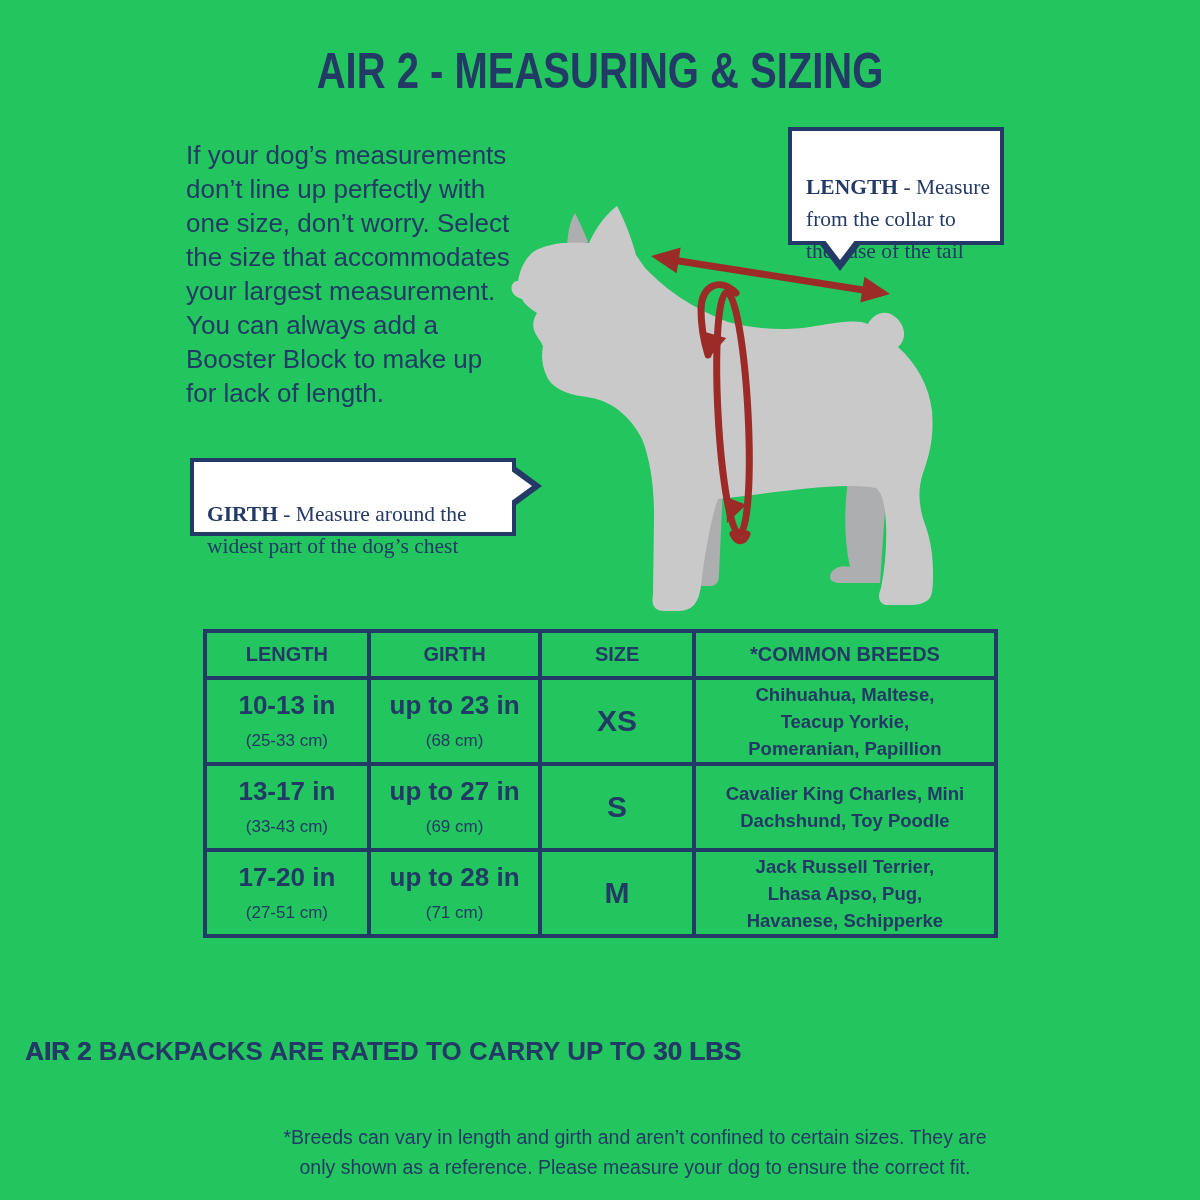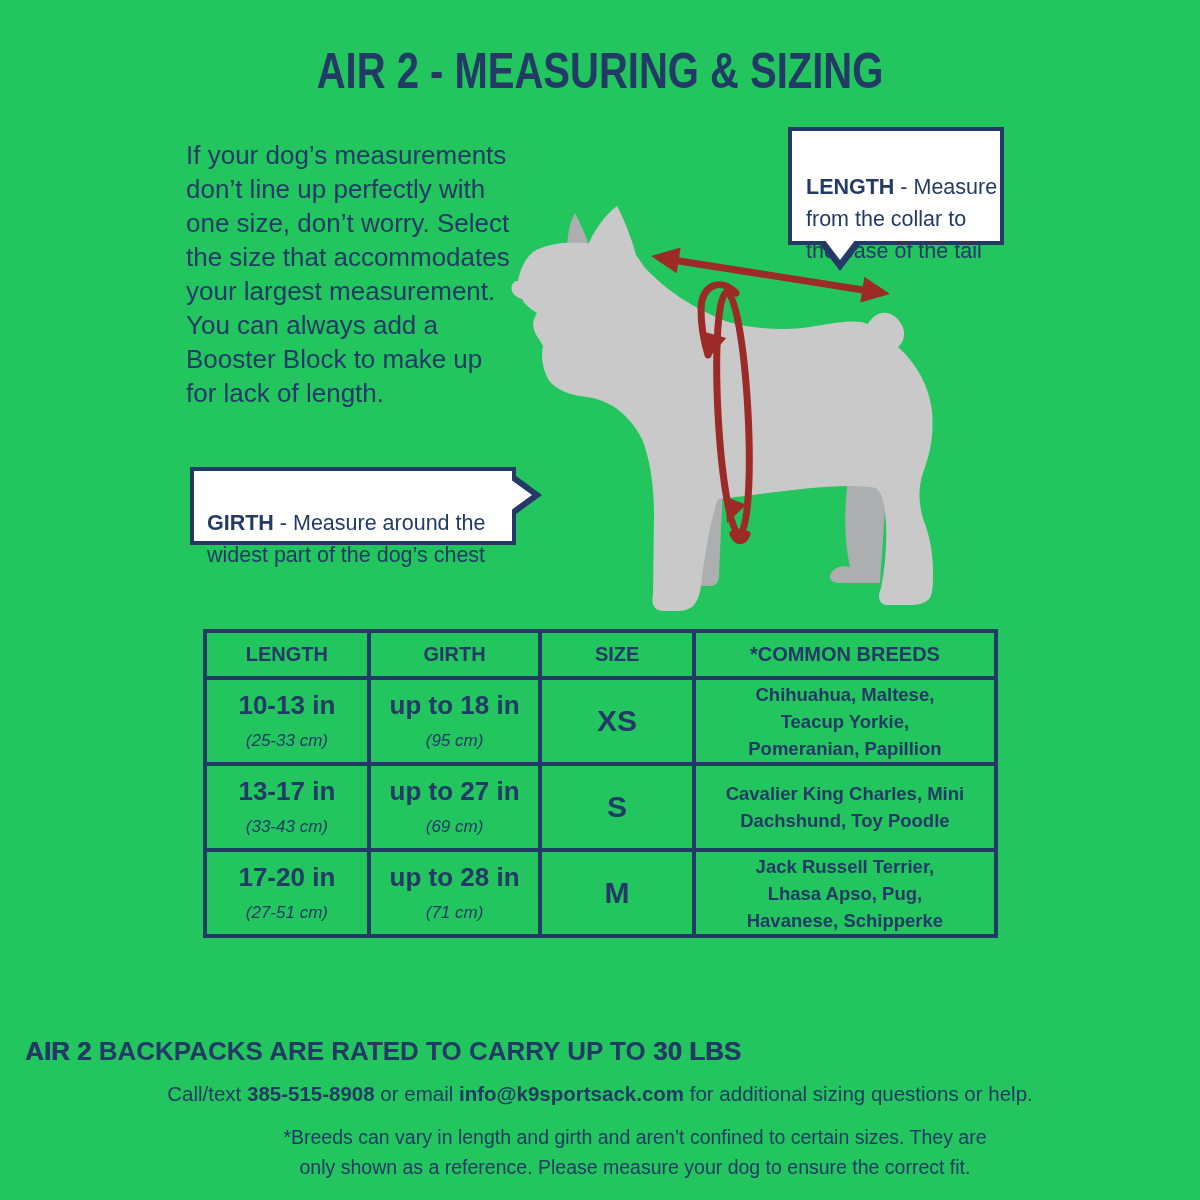--- a/index.html
+++ b/index.html
@@ -6,45 +6,45 @@
   .page{position:relative;width:1200px;height:1200px;background:#22c55e;overflow:hidden;
         font-family:"Liberation Sans",sans-serif;color:#233a66;}
 
   .title{position:absolute;top:42px;left:0;width:1200px;text-align:center;
          font-size:50px;font-weight:bold;transform:scaleX(0.8);letter-spacing:0;}
 
   .intro{position:absolute;left:186px;top:138px;width:330px;
          font-size:26px;line-height:34px;white-space:pre-line;}
 
   .callout{position:absolute;border:4px solid #233a66;background:#ffffff;
-           box-sizing:border-box;font-size:21.5px;line-height:32px;white-space:pre-line;}
+           box-sizing:border-box;font-size:21.5px;line-height:32px;white-space:pre-line;font-family:Liberation Serif, serif;}
   .callout b{font-weight:bold;}
 
   .callout-length{left:788px;top:127px;width:216px;height:118px;padding:8px 0 0 14px;}
   .len-ptr-outer{position:absolute;left:25px;bottom:-30px;width:0;height:0;
     border-left:23px solid transparent;border-right:23px solid transparent;border-top:30px solid #233a66;}
   .len-ptr-inner{position:absolute;left:32px;bottom:-19px;width:0;height:0;
     border-left:16px solid transparent;border-right:16px solid transparent;border-top:21px solid #ffffff;}
 
-  .callout-girth{left:190px;top:458px;width:326px;height:78px;padding:4px 0 0 13px;margin-top:9px;}
+  .callout-girth{left:190px;top:458px;width:326px;height:78px;padding:4px 0 0 13px;}
   .gir-ptr-outer{position:absolute;right:-30px;top:2px;width:0;height:0;
     border-top:22px solid transparent;border-bottom:22px solid transparent;border-left:30px solid #233a66;}
   .gir-ptr-inner{position:absolute;right:-20px;top:8px;width:0;height:0;
     border-top:16px solid transparent;border-bottom:16px solid transparent;border-left:22px solid #ffffff;}
 
   .dog-svg{position:absolute;left:490px;top:185px;width:460px;height:435px;}
 
   table.size-table{position:absolute;left:203px;top:629px;width:795px;
     border-collapse:collapse;table-layout:fixed;}
   .size-table th,.size-table td{border:4px solid #233a66;text-align:center;
     vertical-align:middle;padding:0;color:#233a66;}
   .size-table th{height:43px;font-size:20px;font-weight:bold;}
   .size-table tr.datarow{height:86px;}
   .in-val{font-size:26px;font-weight:bold;line-height:31px;}
-  .cm-val{font-size:17px;font-style:italic;line-height:23px;margin-top:8px;}
+  .cm-val{font-size:17px;line-height:23px;margin-top:8px;}
   .size-val{font-size:30px;font-weight:bold;}
   .breeds{font-size:18.5px;font-weight:bold;line-height:27px;white-space:pre-line;}
 
   .rating{position:absolute;top:1036px;left:0;width:1200px;text-align:left;
           font-size:26px;font-weight:bold;padding-left:25px;}
   .rating .hv{text-shadow:0.6px 0 0 currentColor;}
   .contact{position:absolute;top:1082px;left:0;width:1200px;text-align:center;font-size:20.5px;}
   .contact b{font-weight:bold;}
   .disclaimer{position:absolute;top:1122px;left:0;width:1200px;text-align:center;
               font-size:19.5px;line-height:30px;white-space:pre-line;padding-left:35px;}
@@ -150,22 +150,22 @@
       <th>GIRTH</th>
       <th>SIZE</th>
       <th>*COMMON BREEDS</th>
     </tr>
     <tr class="datarow">
       <td>
             <div class="in-val">10-13 in</div>
             <div class="cm-val">(25-33 cm)</div>
           </td>
       <td>
-            <div class="in-val">up to 18 in</div>
-            <div class="cm-val">(95 cm)</div>
+            <div class="in-val">up to 23 in</div>
+            <div class="cm-val">(68 cm)</div>
           </td>
       <td class="size-val">XS</td>
       <td class="breeds">Chihuahua, Maltese,
 Teacup Yorkie,
 Pomeranian, Papillion</td>
     </tr>
     <tr class="datarow">
       <td>
             <div class="in-val">13-17 in</div>
             <div class="cm-val">(33-43 cm)</div>
@@ -192,20 +192,17 @@
 Lhasa Apso, Pug,
 Havanese, Schipperke</td>
     </tr>
   </tbody>
     </table>
 
   <div class="rating">
     <span class="hv">AIR 2</span><span> BACKPACKS ARE RATED TO CARRY UP TO </span><span class="hv">30 LBS</span>
   </div>
 
-  <div class="contact">
-    <span>Call/text </span><b>385-515-8908</b><span> or email </span><b>info@k9sportsack.com</b><span> for additional sizing questions or help.</span>
-  </div>
 
   <div class="disclaimer">*Breeds can vary in length and girth and aren’t confined to certain sizes. They are
 only shown as a reference. Please measure your dog to ensure the correct fit.</div>
 
 </div>
 
 </body></html>

